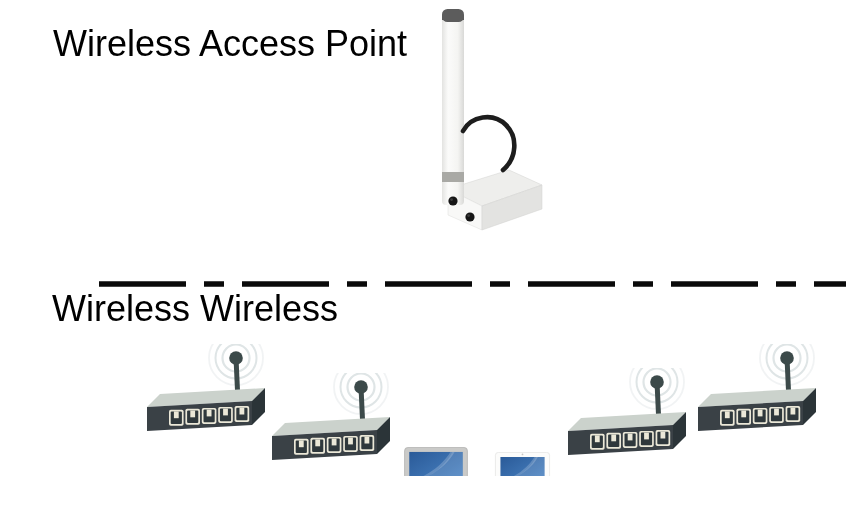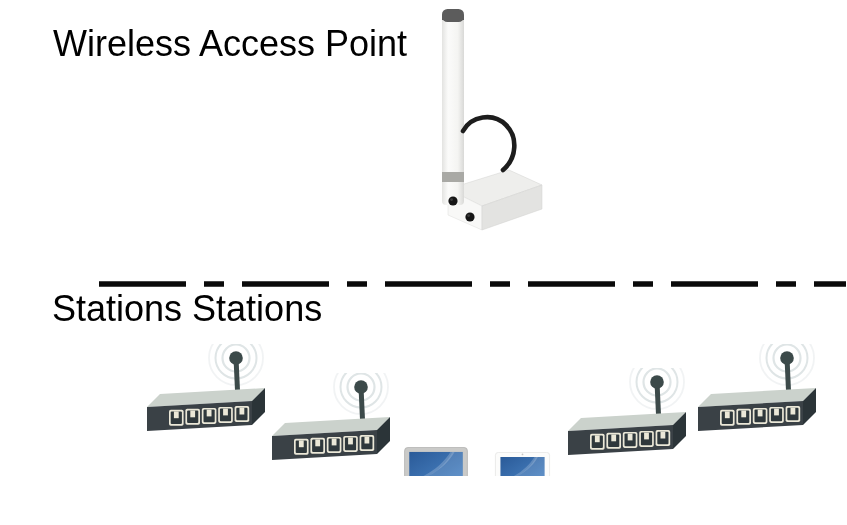--- a/index.html
+++ b/index.html
@@ -160,21 +160,21 @@
       <circle cx="21.6" cy="199.6" r="1.4" fill="#3d3d3d"></circle>
       <circle cx="40" cy="217" r="4.6" fill="#161616"></circle>
       <circle cx="38.6" cy="215.6" r="1.4" fill="#3d3d3d"></circle>
     </g>
   </svg>
 
   <svg class="abs" style="left:0px; top:276px;" width="847" height="16" viewBox="0 0 847 16" xmlns="http://www.w3.org/2000/svg">
     <line class="c-divider" x1="59" y1="8" x2="806" y2="8" stroke-width="5.4" stroke-dasharray="87 18 20 18"></line>
   </svg>
 
-  <div class="diagram-title title-st">Stations Stations</div>
+  <div class="diagram-title title-st">Wireless Wireless</div>
 
   <svg class="abs" style="left:97px; top:344px;" width="135" height="95" viewBox="0 0 135 95" xmlns="http://www.w3.org/2000/svg" xmlns:xlink="http://www.w3.org/1999/xlink">
     <use href="#sym-router" xlink:href="#sym-router"></use>
   </svg>
 
   <svg class="abs" style="left:222px; top:373px;" width="135" height="95" viewBox="0 0 135 95" xmlns="http://www.w3.org/2000/svg" xmlns:xlink="http://www.w3.org/1999/xlink">
     <use href="#sym-router" xlink:href="#sym-router"></use>
   </svg>
 
   <svg class="abs" style="left:518px; top:368px;" width="135" height="95" viewBox="0 0 135 95" xmlns="http://www.w3.org/2000/svg" xmlns:xlink="http://www.w3.org/1999/xlink">

